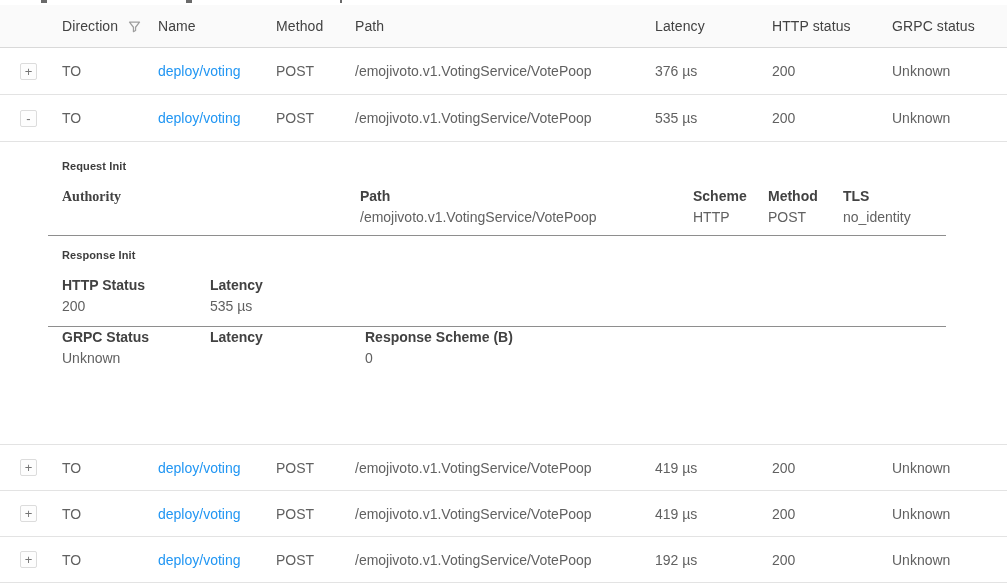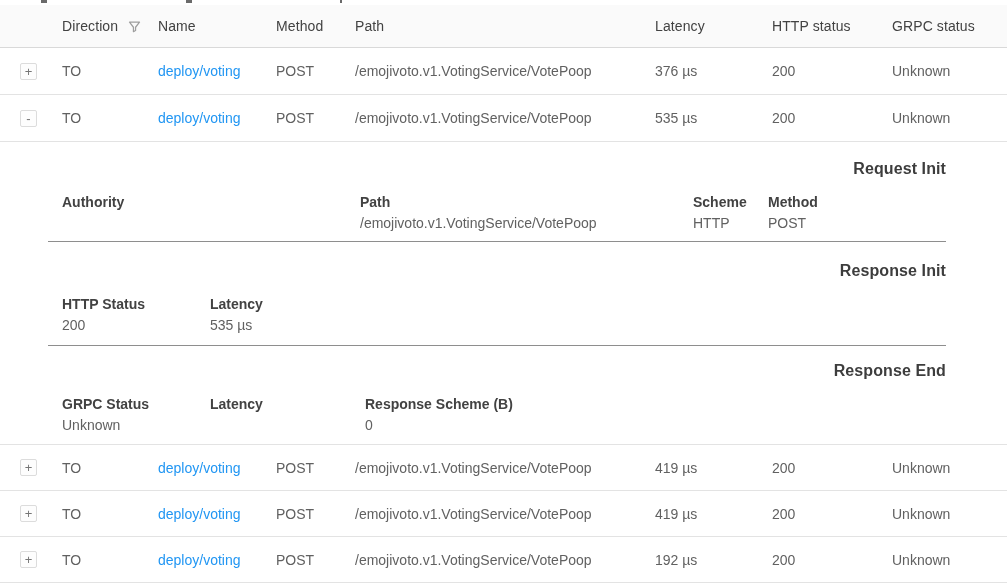--- a/index.html
+++ b/index.html
@@ -56,35 +56,35 @@
   .link { color:#2196f3; text-decoration:none; cursor:pointer;text-align:right; }
 
   
   .detail-panel {
     height:303px;
     border-bottom:1px solid #e3e3e3;
     background:#fff;
     padding:18px 61px 0 48px;
   }
   .detail-heading {
-    font-size:16px; font-weight:700; color:#3d3d3d;
-    padding-left:14px; margin-bottom:14px; letter-spacing:.1px;text-align:right;
+    font-size:11px; font-weight:700; color:#3d3d3d;
+    padding-left:14px; margin-bottom:14px; letter-spacing:.1px;
   }
   .fields-row { display:flex; padding-left:14px; font-size:14px; }
   .field { display:flex; flex-direction:column; }
   .field .flabel { font-weight:700; color:#424242; line-height:21px; }
   .field .fvalue { color:#616161; line-height:21px; }
   
-  .req .f1 { width:298px; } .req .f2 { width:333px; } .req .f3 { width:75px;justify-content:flex-end; } .req .f4 { width:75px; }
+  .req .f1 { width:298px;font-family:Liberation Serif, serif; } .req .f2 { width:333px; } .req .f3 { width:75px;justify-content:flex-end; } .req .f4 { width:75px; }
   
   .resp .f1 { width:148px; } .resp .f2 { width:155px; }
   .detail-divider { border:none; border-top:1px solid #8e8e8e; height:0; }
   .hr1 { margin-top:7px; }
   .hr2 { margin-top:9px; }
-  .mt1 { margin-top:20px; }
+  .mt1 { margin-top:13px; }
   .mt2 { margin-top:16px; }
 </style>
 </head>
 <body>
 
 <div class="top-artifact ta1"></div>
 <div class="top-artifact ta2"></div>
 <div class="top-artifact ta3"></div>
 
 <div class="tap-table">
@@ -145,37 +145,40 @@
         <span class="fvalue">/emojivoto.v1.VotingService/VotePoop</span>
       </div>
       <div class="field f3">
         <span class="flabel">Scheme</span>
         <span class="fvalue">HTTP</span>
       </div>
       <div class="field f4">
         <span class="flabel">Method</span>
         <span class="fvalue">POST</span>
       </div>
+      <div class="field f5">
+        <span class="flabel">TLS</span>
+        <span class="fvalue">no_identity</span>
+      </div>
     </div>
     <hr class="detail-divider hr1">
 
     <div class="detail-heading mt1">Response Init</div>
     <div class="fields-row resp">
       <div class="field f1">
         <span class="flabel">HTTP Status</span>
         <span class="fvalue">200</span>
       </div>
       <div class="field f2">
         <span class="flabel">Latency</span>
         <span class="fvalue">535 µs</span>
       </div>
     </div>
     <hr class="detail-divider hr2">
 
-    <div class="detail-heading mt2">Response End</div>
     <div class="fields-row resp">
       <div class="field f1">
         <span class="flabel">GRPC Status</span>
         <span class="fvalue">Unknown</span>
       </div>
       <div class="field f2">
         <span class="flabel">Latency</span>
       </div>
       <div class="field f3">
         <span class="flabel">Response Scheme (B)</span>

